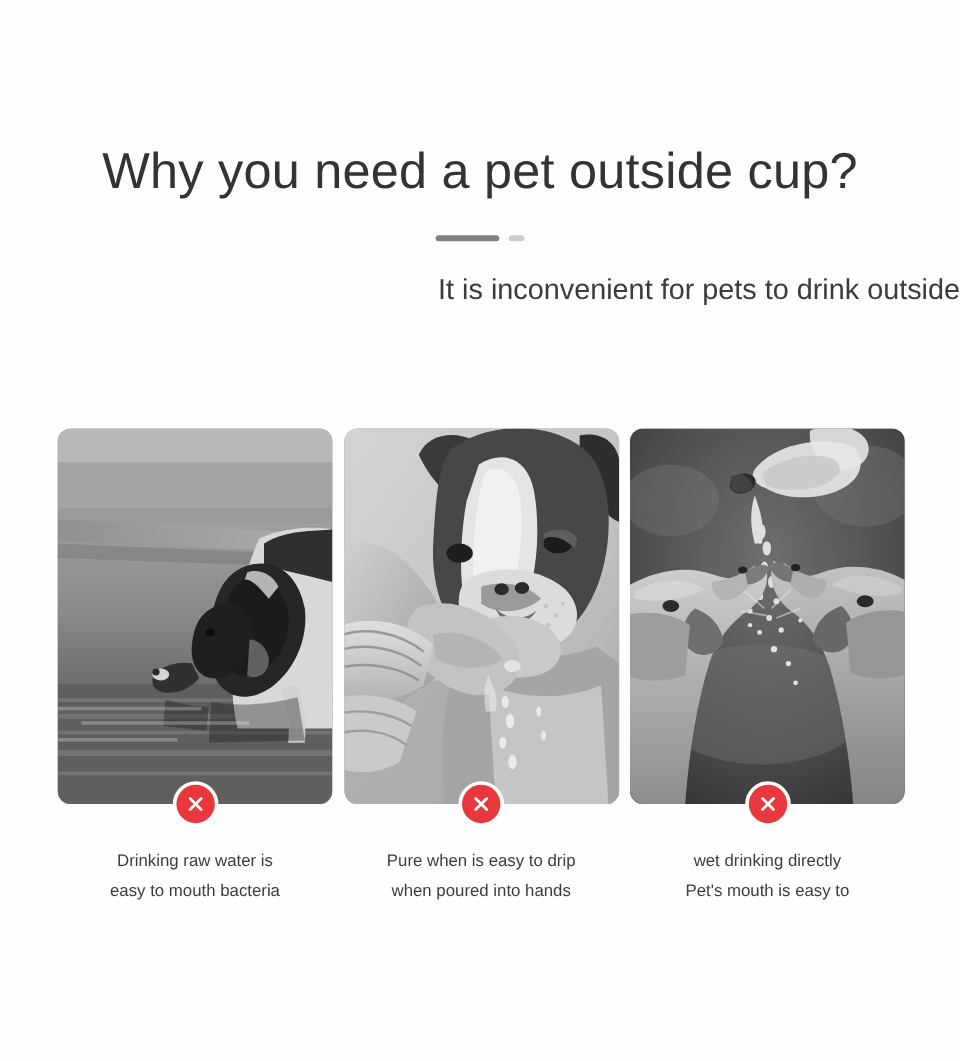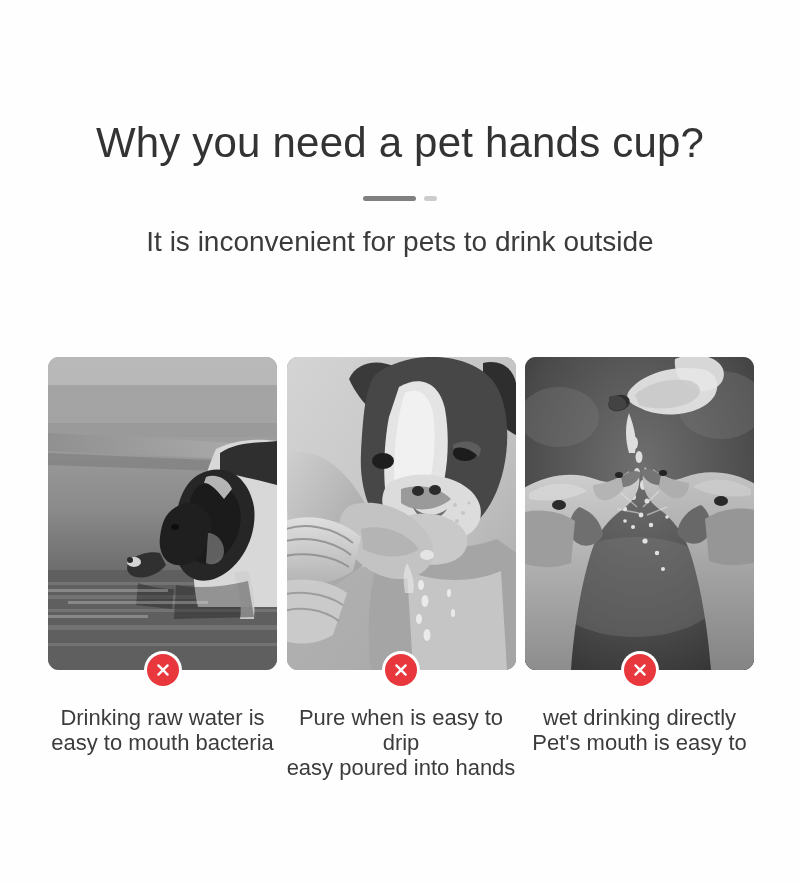--- a/index.html
+++ b/index.html
@@ -53,25 +53,25 @@
   }
   .divider .bar-short {
     width: 13px;
     height: 5px;
     border-radius: 2.5px;
     background: #cccccc;
   }
 
   .subtitle {
     margin: 26px 0 0 0;
-    font-size: 28px;
+    font-size: 24px;
     font-weight: 400;
     line-height: 30px;
     color: #3b3b3b;
-    text-align: center;
+    text-align: right;
   }
 
   
   .cards {
     position: absolute;
     left: 48px;
     top: 357px;
     width: 706px;
     display: flex;
     justify-content: space-between;
@@ -120,34 +120,34 @@
   }
   .x-badge .disc svg {
     width: 16px;
     height: 16px;
     display: block;
   }
 
   .caption {
     margin-top: 35px;
     text-align: center;
-    font-size: 22px;
+    font-size: 14px;
     line-height: 25px;
     color: #3c3c3c;
     font-weight: 400;
   }
   .caption .line { display: block; }
 </style>
 </head>
 <body>
 
 <div class="page">
 
   <div class="header">
-    <h1 class="page-title">Why you need a pet hands cup?</h1>
+    <h1 class="page-title">Why you need a pet outside cup?</h1>
 
     <div class="divider">
       <span class="bar-long"></span>
       <span class="bar-short"></span>
     </div>
 
     <p class="subtitle">It is inconvenient for pets to drink outside</p>
   </div>
 
   <div class="cards">
@@ -303,21 +303,21 @@
       <div class="x-badge">
         <span class="disc">
           <svg viewBox="0 0 16 16" aria-hidden="true">
             <line x1="3.4" y1="3.4" x2="12.6" y2="12.6" stroke="#ffffff" stroke-width="2.3" stroke-linecap="round"></line>
             <line x1="12.6" y1="3.4" x2="3.4" y2="12.6" stroke="#ffffff" stroke-width="2.3" stroke-linecap="round"></line>
           </svg>
         </span>
       </div>
       <div class="caption">
         <span class="line">Pure when is easy to drip</span>
-        <span class="line">easy poured into hands</span>
+        <span class="line">when poured into hands</span>
       </div>
     </div>
 
     <div class="card">
       <div class="thumb">
         <svg viewBox="0 0 229 313" preserveAspectRatio="xMidYMid slice" aria-hidden="true">
           <defs>
             <radialGradient id="c3bg" cx="50%" cy="35%" r="75%">
               <stop offset="0%" stop-color="#6f6f6f"></stop>
               <stop offset="70%" stop-color="#4a4a4a"></stop>

